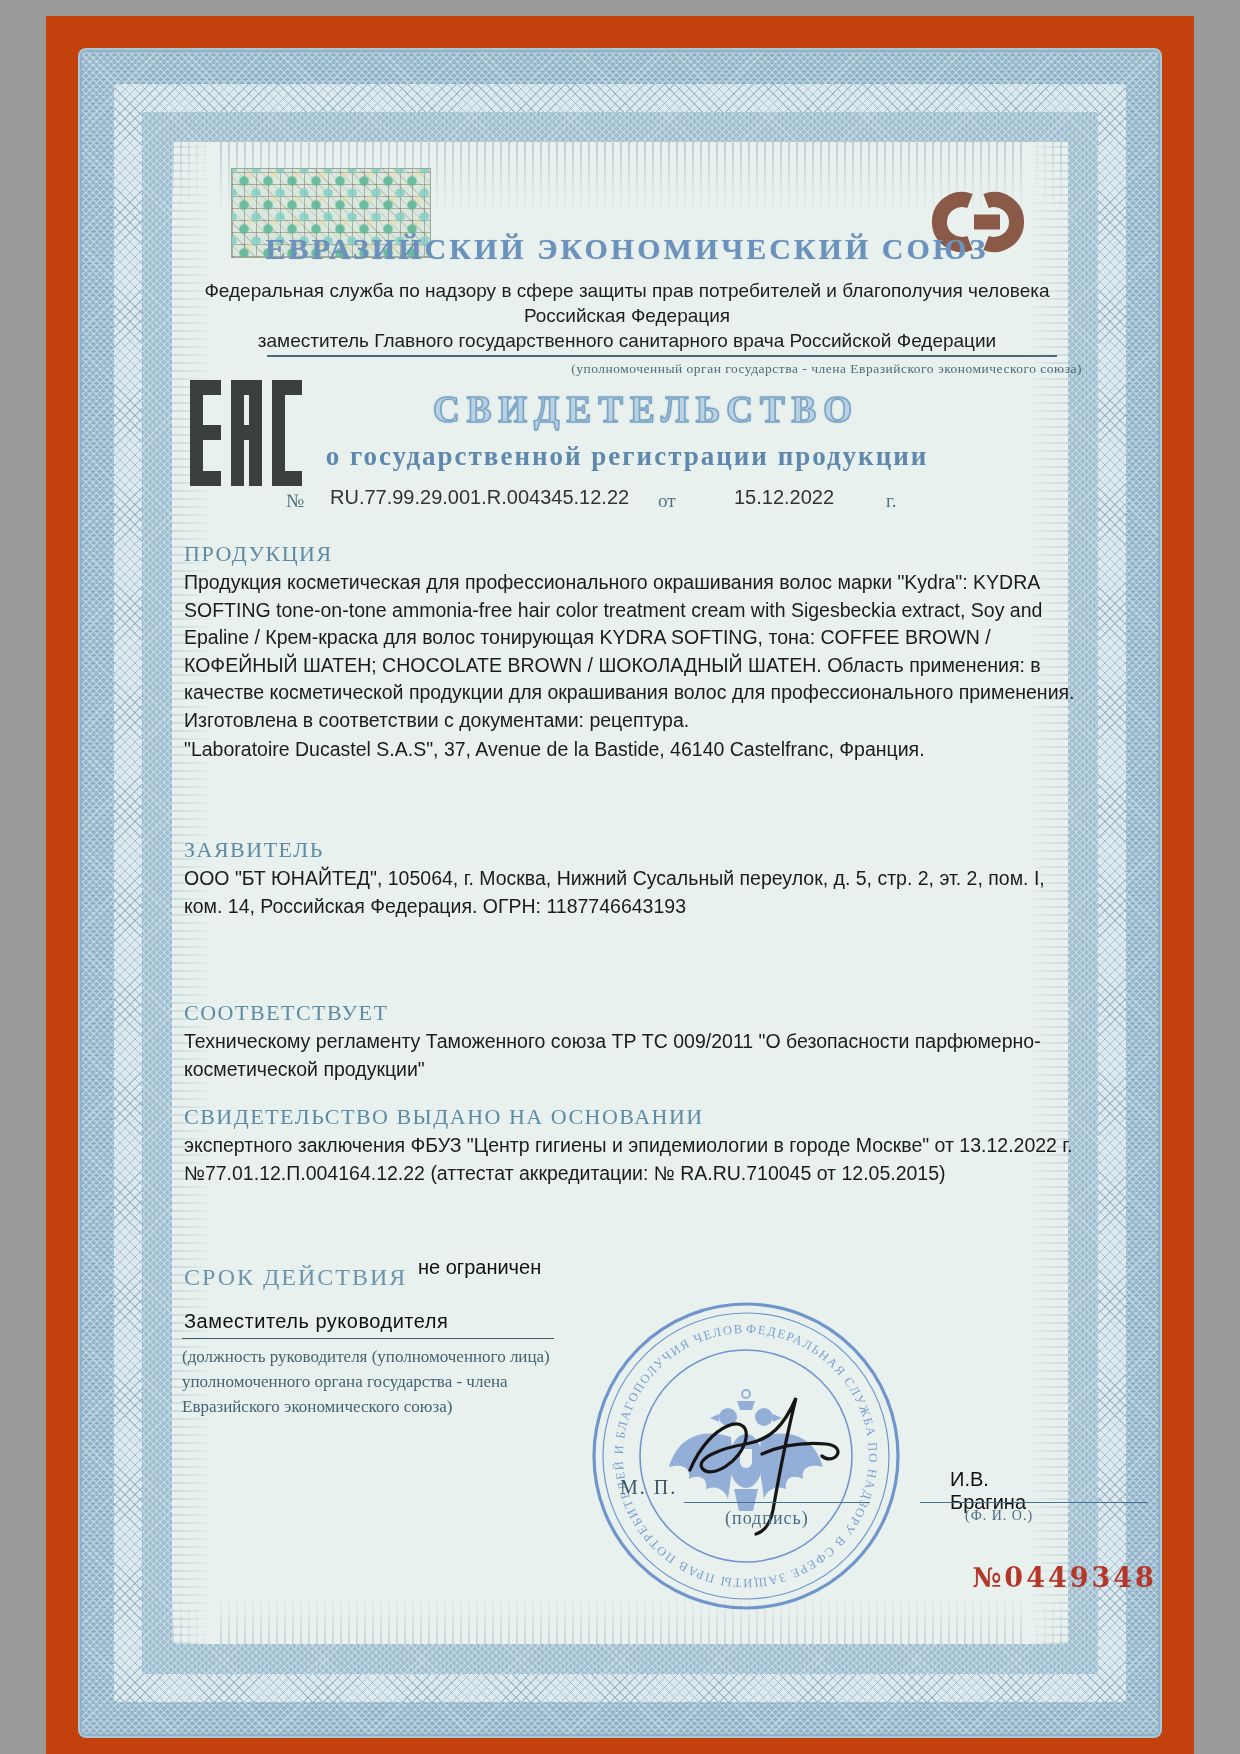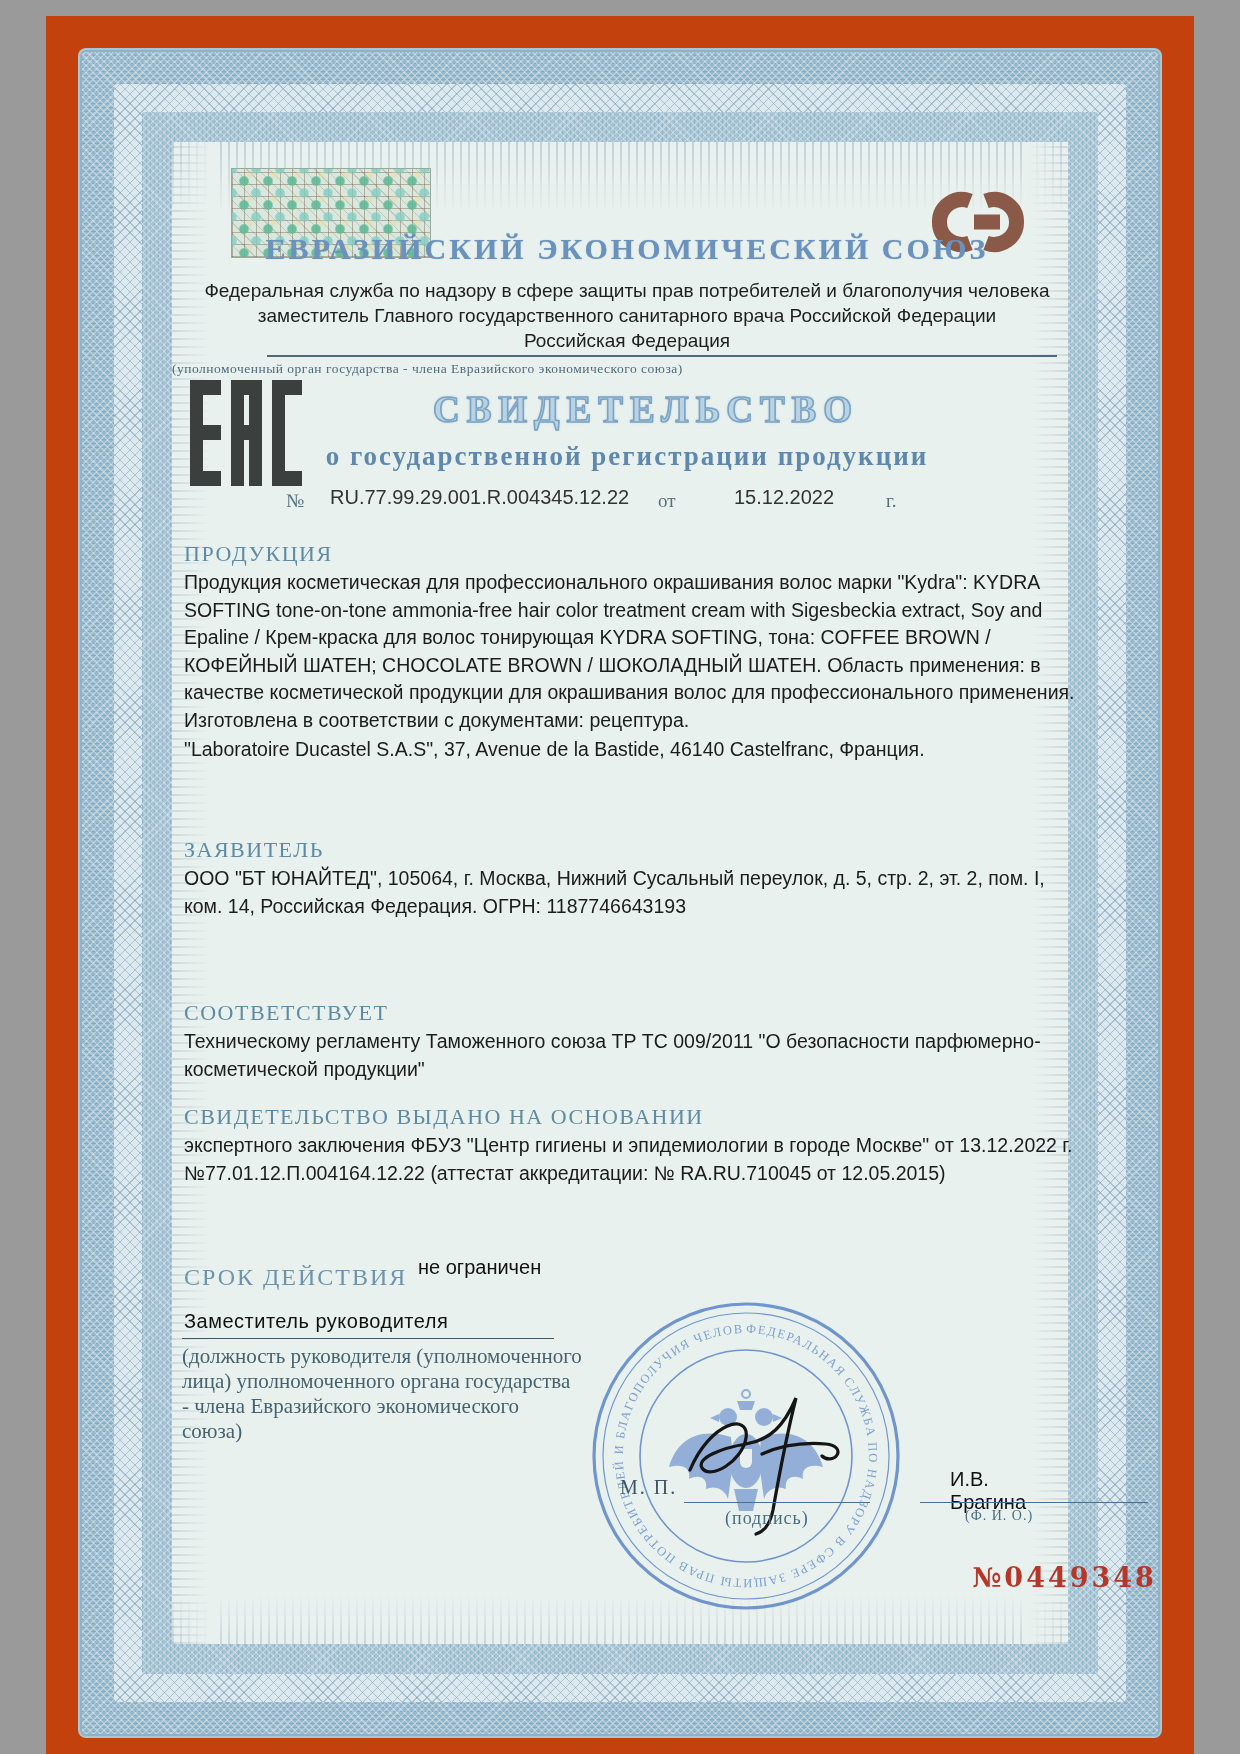--- a/index.html
+++ b/index.html
@@ -82,21 +82,21 @@
   }
   .org-lines{
     position:absolute; left:0; top:136px; width:910px; text-align:center;
     font-size:19px; line-height:25px; color:#1e1e1e;
   }
   .org-rule{
     position:absolute; left:95px; top:213px; width:790px; height:0;
     border-top:2px solid #4e6a7a;
   }
   .org-caption{
-    position:absolute; left:0; top:219px; width:910px; text-align:left;
+    position:absolute; left:0; top:219px; width:910px; text-align:right;
     font-family:"Liberation Serif", serif; font-size:13.5px; letter-spacing:.5px;
     color:#4d6a7a;
   }
   .eac-logo{position:absolute; left:18px; top:238px; width:112px; height:106px;}
 
   .doc-title{
     position:absolute; left:0; top:246px; width:910px; text-align:center;
     font-family:"Liberation Serif", serif; font-weight:bold;
     font-size:37px; letter-spacing:7px; color:#b9d2e4;
     -webkit-text-stroke:1.6px #7aa3c4;
@@ -147,21 +147,21 @@
   .position-title{
     position:absolute; left:12px; top:1168px; font-size:20px; color:#111;
     letter-spacing:.5px;
   }
   .position-line{
     position:absolute; left:10px; top:1196px; width:372px;
     border-top:1.6px solid #3d5a6a;
   }
   .position-caption{
     position:absolute; left:10px; top:1202px; width:400px;
-    font-family:"Liberation Serif", serif; font-size:21px; line-height:25px;
+    font-family:"Liberation Serif", serif; font-size:17px; line-height:25px;
     color:#47626f;
   }
 
   
   .stamp{position:absolute; left:409px; top:1149px; width:330px; height:330px; opacity:.85;}
   .mp-label{
     position:absolute; left:448px; top:1334px;
     font-family:"Liberation Serif", serif; font-size:20px; letter-spacing:2px; color:#3c5666;
   }
   .signature{position:absolute; left:498px; top:1232px; width:190px; height:165px;}
@@ -202,22 +202,22 @@
             <g fill="none" stroke="#8a5948" stroke-width="15">
               <path d="M 46 23 A 22.5 22.5 0 1 0 46 65"></path>
               <path d="M 62 23 A 22.5 22.5 0 1 1 62 65"></path>
               <line x1="50" y1="44" x2="76" y2="44"></line>
             </g>
           </svg>
 
           <div class="union-title">ЕВРАЗИЙСКИЙ ЭКОНОМИЧЕСКИЙ СОЮЗ</div>
           <div class="org-lines">
             <div>Федеральная служба по надзору в сфере защиты прав потребителей и благополучия человека</div>
+            <div>Российская Федерация</div>
             <div>заместитель Главного государственного санитарного врача Российской Федерации</div>
-            <div>Российская Федерация</div>
           </div>
           <div class="org-rule"></div>
           <div class="org-caption">(уполномоченный орган государства - члена Евразийского экономического союза)</div>
 
           <svg class="eac-logo" viewBox="0 0 112 106" aria-label="ЕАС">
             <g fill="#3b3f3e">
               <rect x="0" y="0" width="13" height="106"></rect>
               <rect x="0" y="0" width="31" height="15"></rect>
               <rect x="0" y="45" width="31" height="15"></rect>
               <rect x="0" y="91" width="31" height="15"></rect>

